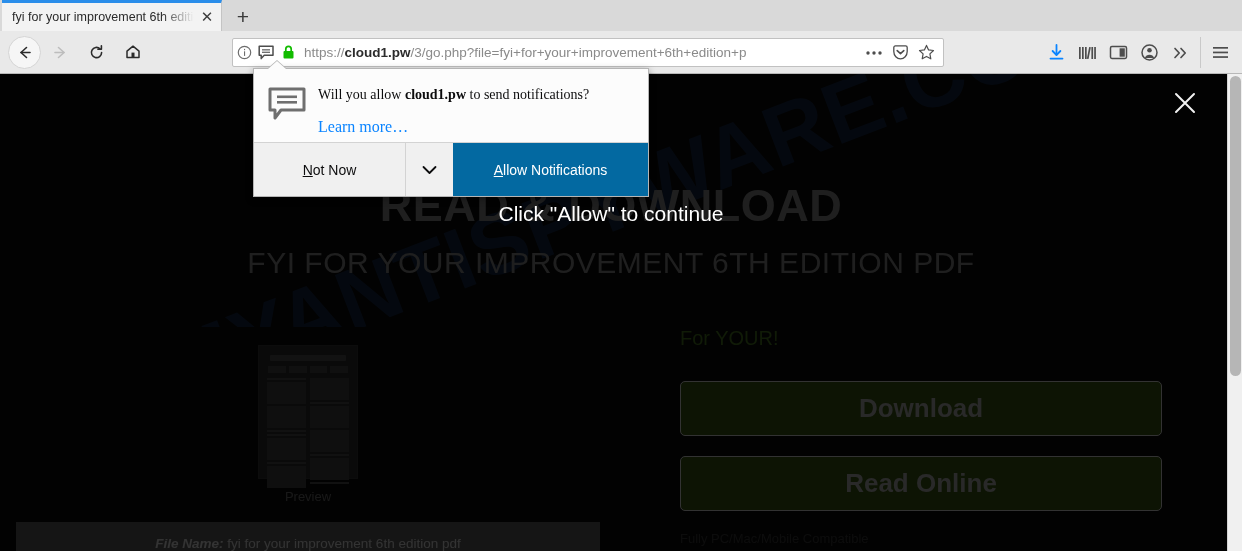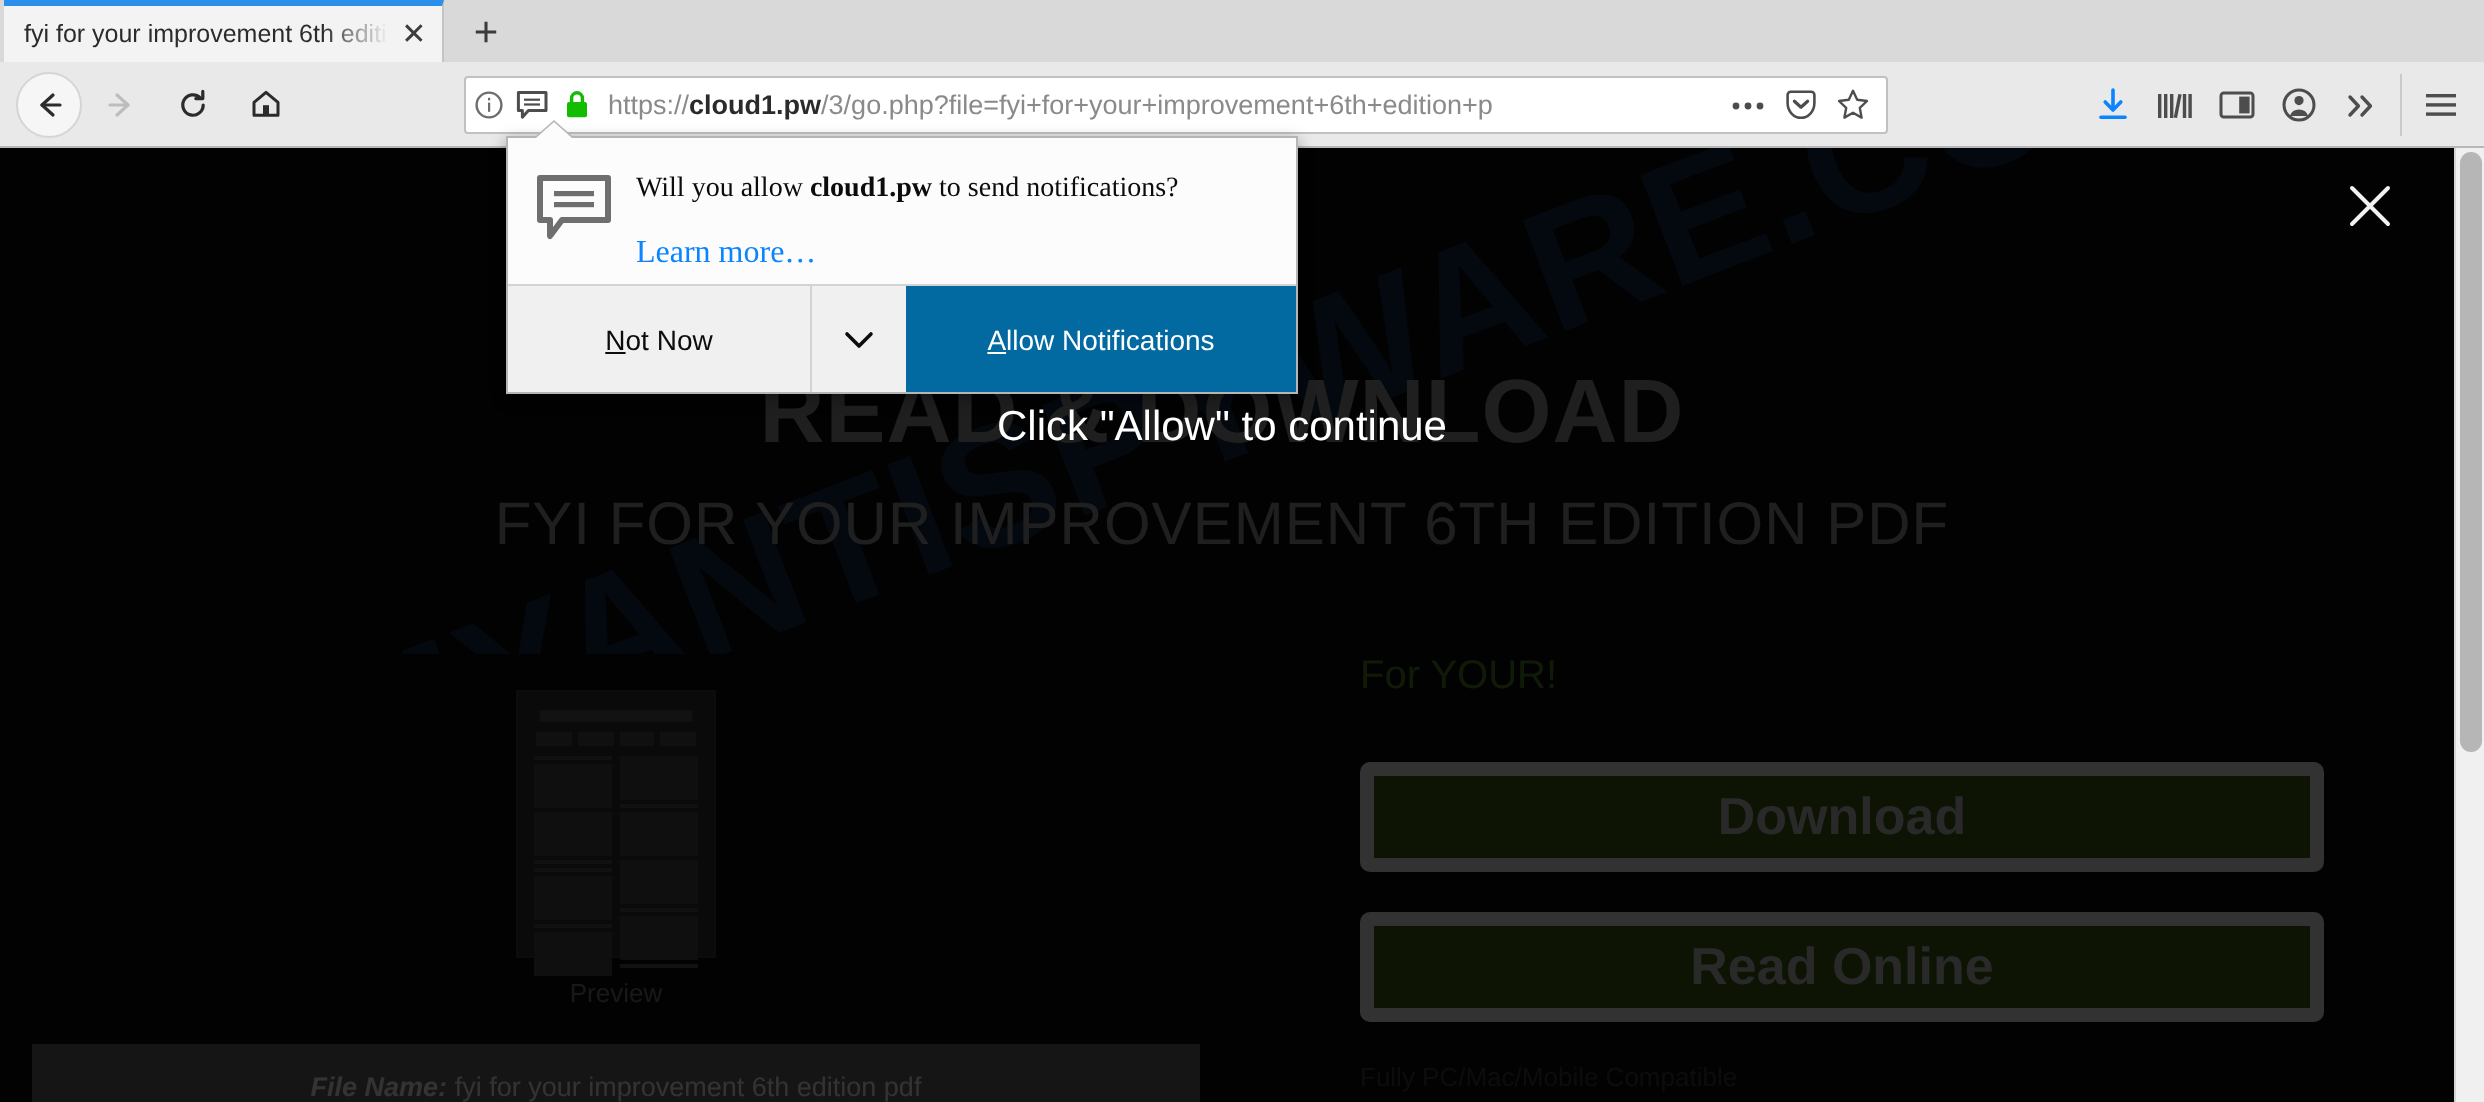--- a/index.html
+++ b/index.html
@@ -165,21 +165,21 @@
 
   
   .right-col { position: absolute; left: 680px; top: 253px; width: 482px; z-index: 2; }
   .for-free {
     font-size: 20px; font-weight: 400; color: #4a7a22;
     margin-bottom: 31px;
   }
   .big-btn {
     width: 482px; height: 55px;
     background: #3b5a12;
-    border: 7px solid #e5e5e5; border-radius: 5px;
+    border: 1px solid #e5e5e5; border-radius: 5px;
     display: flex; align-items: center; justify-content: center;
     font-size: 26px; font-weight: 700; color: #b9b9b9;
     cursor: pointer; margin-bottom: 20px;
   }
   .compat { font-size: 13px; color: #3a3a3a; }
 
   .scrollbar {
     position: absolute; right: 0; top: 74px; width: 15px; height: 477px;
     background: #f0f0f0; border-left: 1px solid #d4d4d4; z-index: 30;
   }

